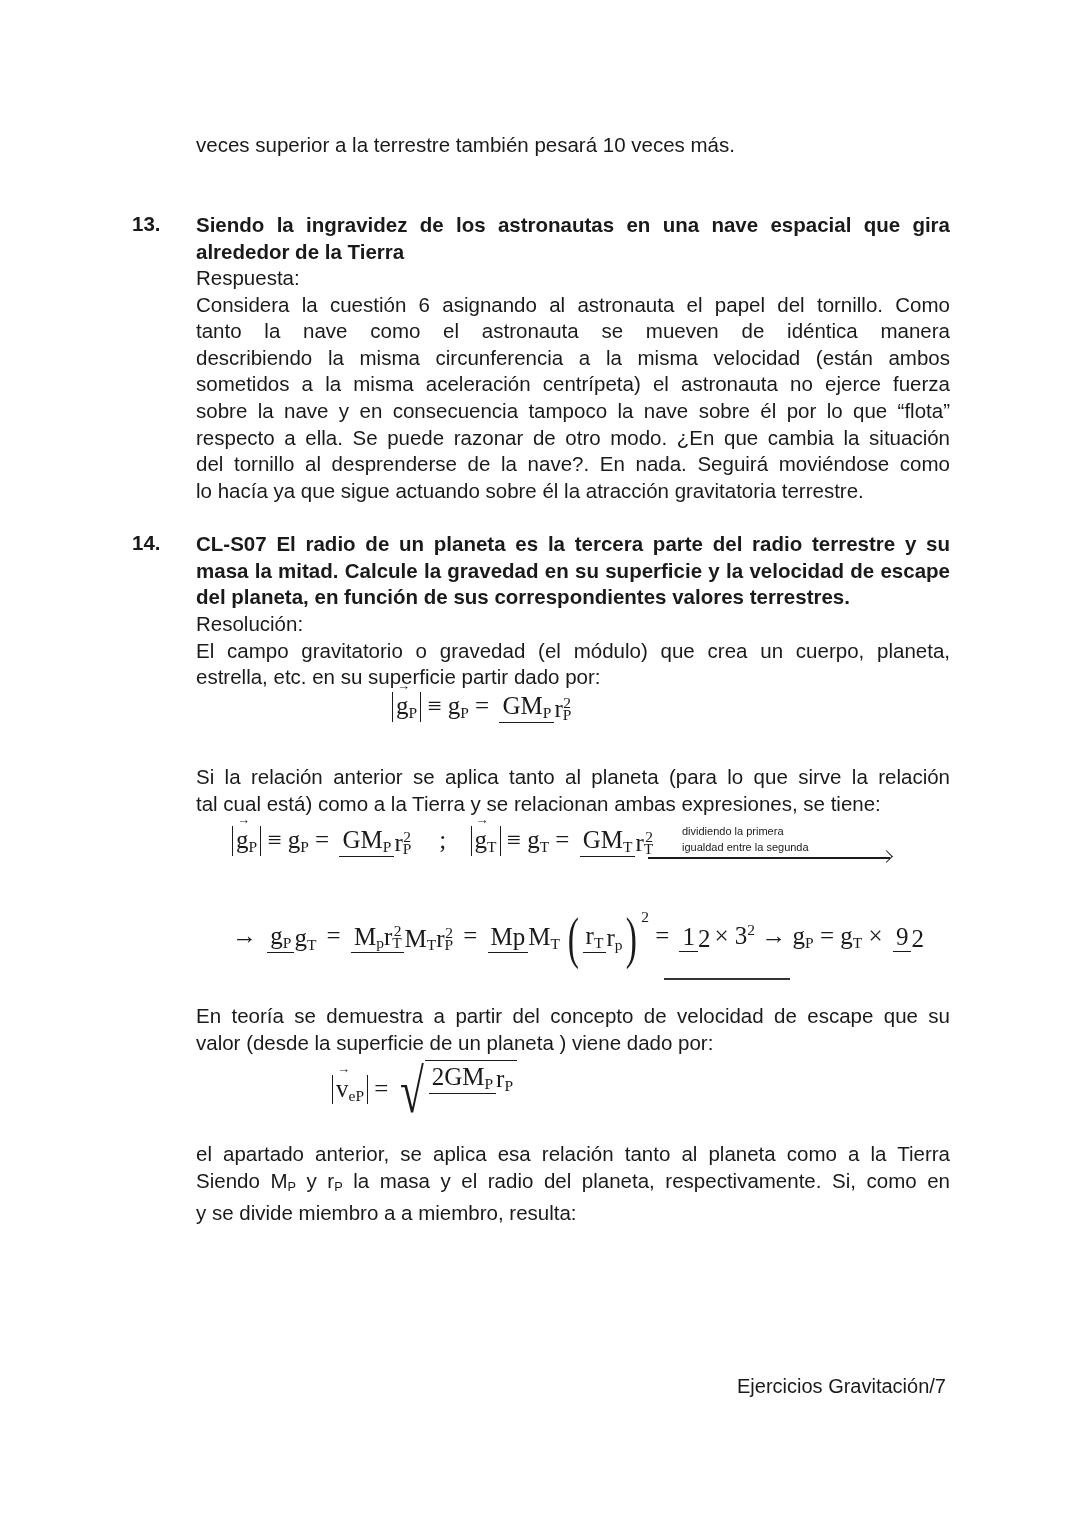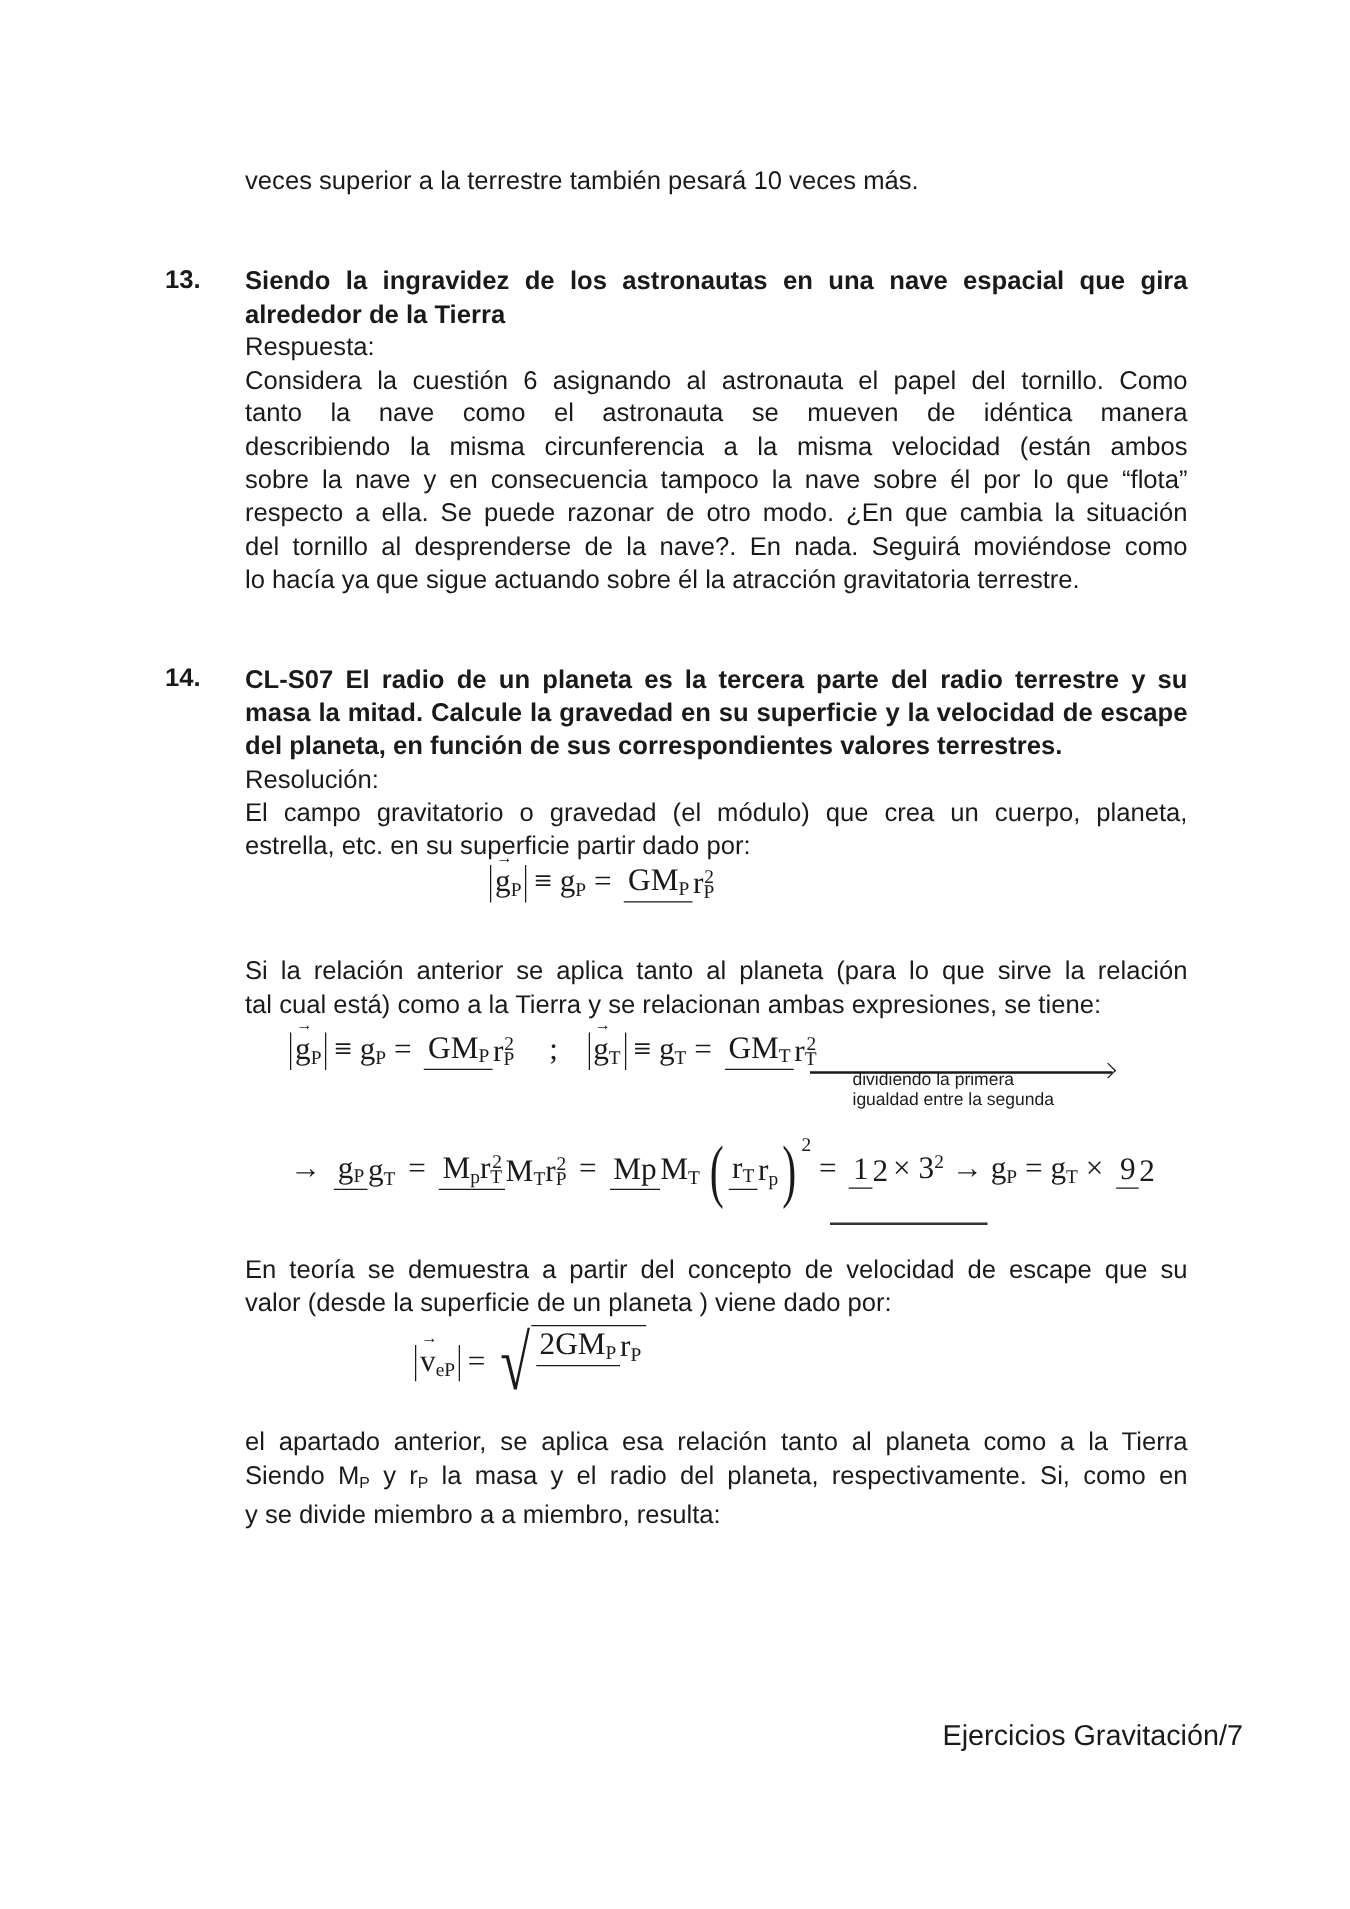--- a/index.html
+++ b/index.html
@@ -14,22 +14,22 @@
   .frac { display: inline-flex; flex-direction: row; align-items: flex-end; vertical-align: middle; margin: 0 4px; }
   .frac .nu { border-bottom: 1.5px solid #1a1a1a; padding: 0 3px 1px 3px; line-height: 1.05; }
   .frac .de { padding-top: 1px; line-height: 1.05; }
   .m { font-size: 25px; font-family: Liberation Serif, serif; }
   sub, sup { font-size: 62%; }
   sub { vertical-align: -0.25em; }
   sup { vertical-align: 0.55em; }
   .abs { display: inline-block; border-left: 1.5px solid #1a1a1a; border-right: 1.5px solid #1a1a1a; padding: 0 3px; line-height: 1.15; }
   .vec { position: relative; display: inline-block; }
   .vec::before { content: "\2192"; position: absolute; top: -13px; left: 1px; font-size: 13px; }
-  .footer { position: absolute; left: 754px; top: 1375px; font-size: 23px; }
-  .arrow-label { position: absolute; font-size: 14px; line-height: 15px; margin-top: 32px; }
+  .footer { position: absolute; left: 737px; top: 1375px; font-size: 20px; }
+  .arrow-label { position: absolute; font-size: 11px; line-height: 15px; }
   .long-arrow { position: absolute; height: 1.5px; background: #1a1a1a; }
   .long-arrow::after { content: ""; position: absolute; right: -1px; top: -5px; width: 8px; height: 8px;
                        border-top: 1.5px solid #1a1a1a; border-right: 1.5px solid #1a1a1a; transform: rotate(45deg); }
   .underline { position: absolute; height: 1.5px; background: #333; }
   .paren { font-size: 56px; font-weight: 100; line-height: 1; vertical-align: middle; transform: scaleX(0.6); display: inline-block; }
   .sqrt { display: inline-flex; align-items: stretch; vertical-align: middle; }
   .sqrt .rad { font-size: 62px; line-height: 1; transform: scaleX(0.7); display: inline-block; margin-right: -4px; }
   .sqrt .body { border-top: 1.5px solid #1a1a1a; padding: 2px 4px 0 4px; }
 </style>
 </head>
@@ -42,20 +42,21 @@
 <div class="num" style="top:212px;">13.</div>
 <div class="p bold" style="top:212px;">
   <span class="ln">Siendo la ingravidez de los astronautas en una nave espacial que gira</span>
   <span class="ln last">alrededor de la Tierra</span>
 </div>
 <div class="p" style="top:265px;">
   <span class="ln last">Respuesta:</span>
   <span class="ln">Considera la cuestión 6 asignando al astronauta el papel del tornillo. Como</span>
   <span class="ln">tanto la nave como el astronauta se mueven de idéntica manera</span>
   <span class="ln">describiendo la misma circunferencia a la misma velocidad (están ambos</span>
+  <span class="ln">sometidos a la misma aceleración centrípeta) el astronauta no ejerce fuerza</span>
   <span class="ln">sobre la nave y en consecuencia tampoco la nave sobre él por lo que “flota”</span>
   <span class="ln">respecto a ella. Se puede razonar de otro modo. ¿En que cambia la situación</span>
   <span class="ln">del tornillo al desprenderse de la nave?. En nada.  Seguirá moviéndose como</span>
   <span class="ln last">lo hacía ya que sigue actuando sobre él la atracción gravitatoria terrestre.</span>
 </div>
 
 <div class="num" style="top:531px;">14.</div>
 <div class="p bold" style="top:531px;">
   <span class="ln">CL-S07 El radio de un planeta es la tercera parte del radio terrestre y su</span>
   <span class="ln">masa la mitad. Calcule la gravedad en su superficie y la velocidad de escape</span>

